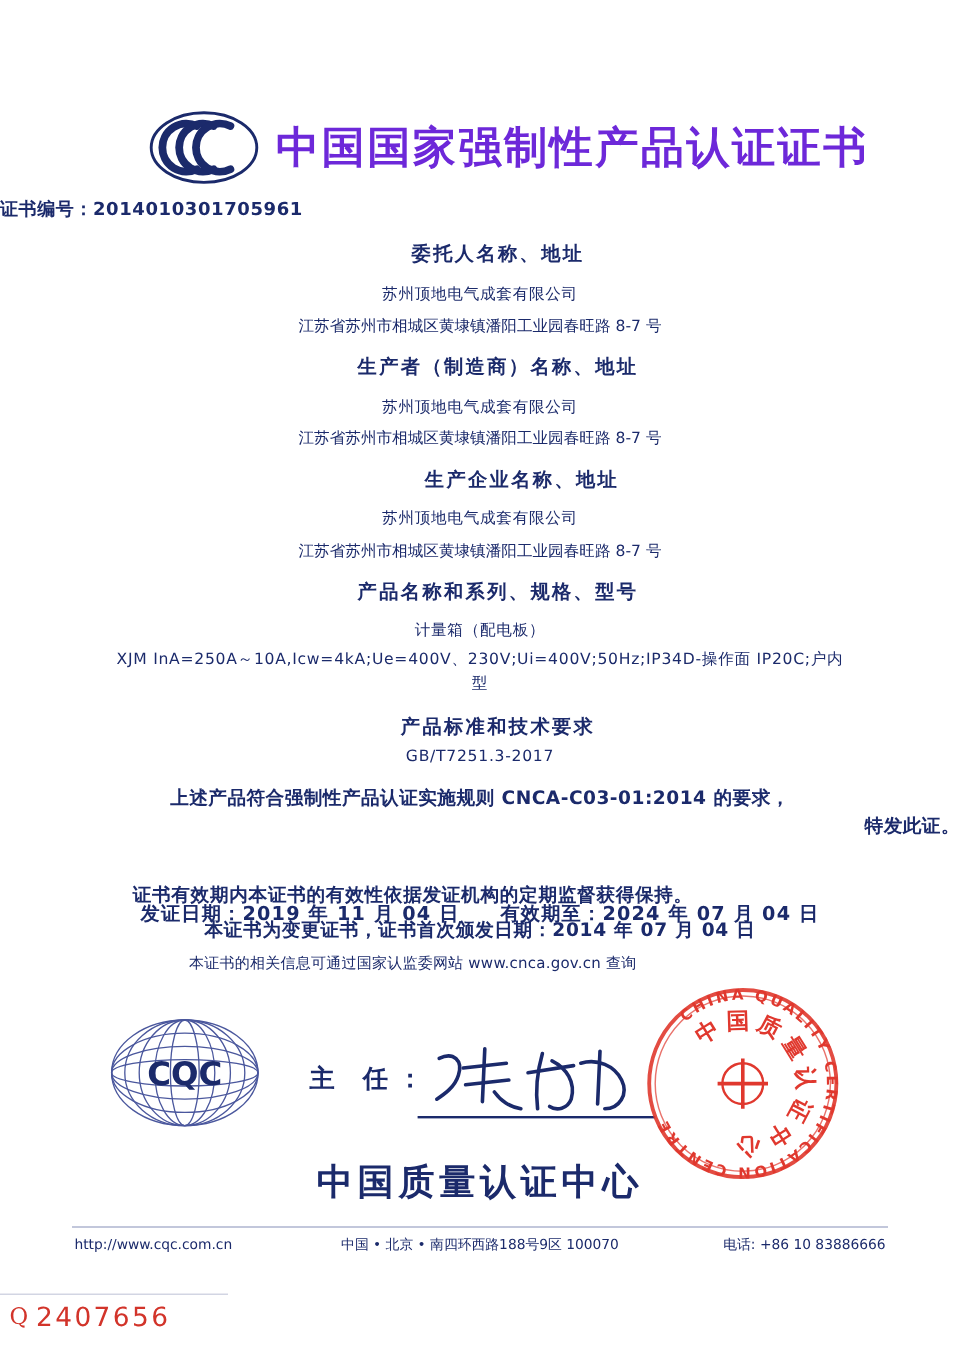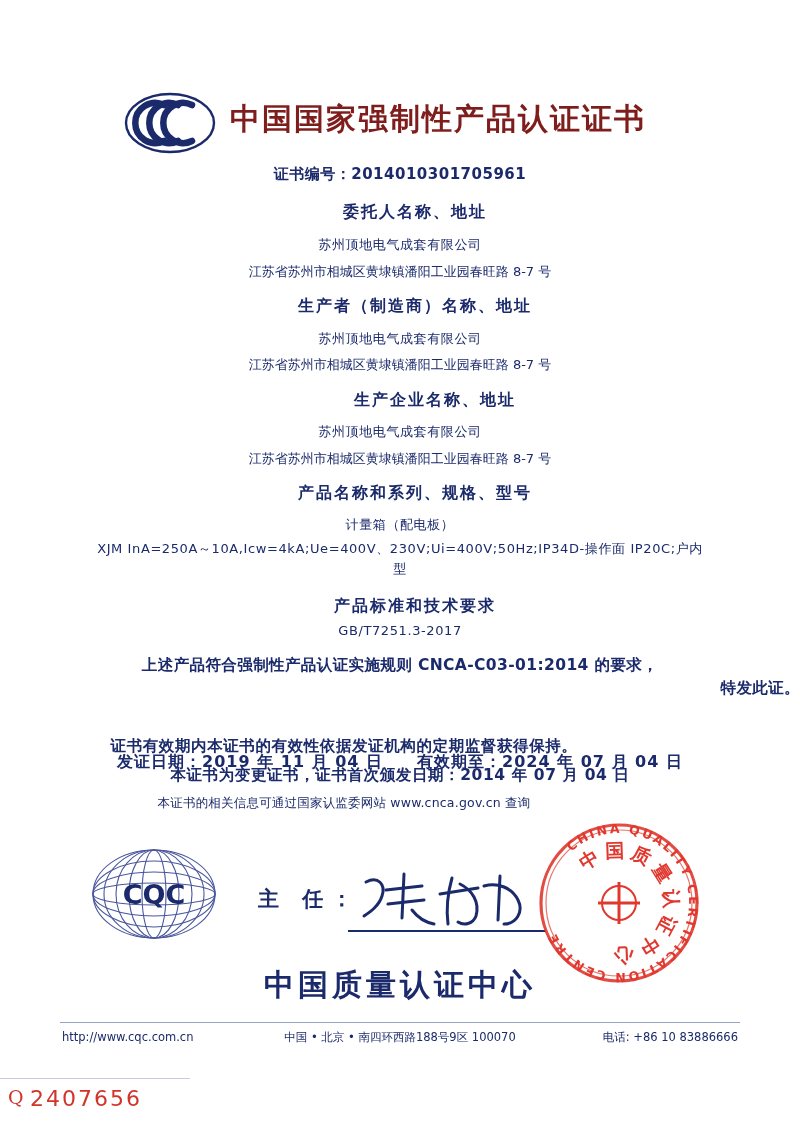--- a/index.html
+++ b/index.html
@@ -23,33 +23,32 @@
   }
   .ccc-logo {
     position: absolute;
     left: 124px; top: 92px;
     width: 92px; height: 62px;
   }
   .cert-title {
     position: absolute;
     left: 230px; top: 99px;
     width: 500px;
-    font-size: 30px;
+    font-size: 36px;
     font-weight: bold;
     letter-spacing: 2px;
-    color: #7f1d1d;
+    color: #6d28d9;
     font-family: "DejaVu Sans", "Liberation Sans", sans-serif;
   }
 
   
   .cert-no {
     position: absolute;
     left: 0; top: 165px;
     width: 800px;
-    text-align: center;
     font-size: 15px;
     font-weight: bold;
     letter-spacing: 0.5px;
     font-family: "DejaVu Sans", "Liberation Sans", sans-serif;
   }
 
   .section-head {
     width: 800px;
     text-align: center;
     font-size: 16px;

